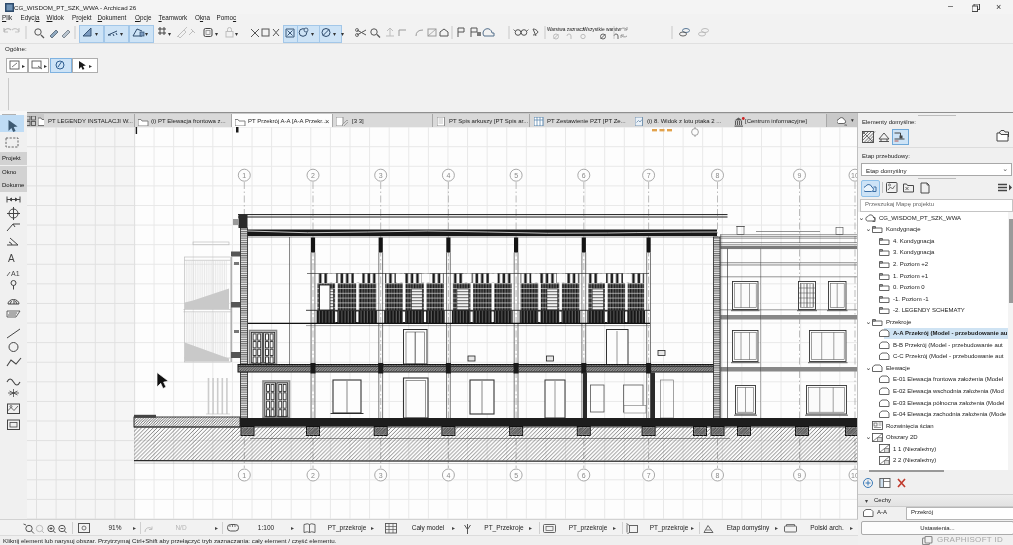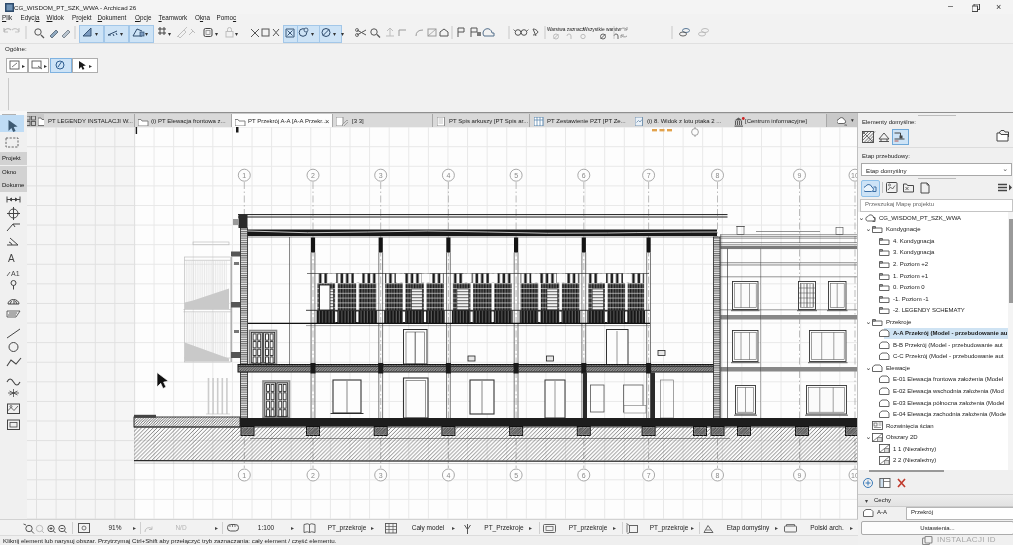--- a/index.html
+++ b/index.html
@@ -974,21 +974,21 @@
     </svg>
 <span class="abs" style="left:19px;top:395.5px;color:#1a1a1a">A-A</span>
 <div class="abs" style="left:48px;top:393.5px;width:106px;height:11px;background:#fff;border:1px solid #b5b5b5">
       <span class="abs" style="left:4px;top:1.5px;color:#1a1a1a">Przekrój</span>
     </div>
 <div class="abs" style="left:3px;top:407.5px;width:151px;height:12px;background:#fcfcfc;border:1px solid #ababab;border-radius:2px;text-align:center;line-height:12px;color:#1a1a1a">Ustawienia...</div>
 <svg class="abs" style="left:64px;top:422.5px" width="11" height="9">
       <rect x="0.5" y="2" width="7" height="6.5" rx="1" fill="none" stroke="#8a8a8a" stroke-width="1.1"></rect>
       <rect x="3" y="0.5" width="7" height="6.5" rx="1" fill="#f0f0f0" stroke="#8a8a8a" stroke-width="1.1"></rect>
     </svg>
-<span class="abs" style="left:79px;top:422px;font-size:8px;color:#a8a8a8;letter-spacing:0.3px">INSTALACJI ID</span>
+<span class="abs" style="left:79px;top:422px;font-size:8px;color:#a8a8a8;letter-spacing:0.3px">GRAPHISOFT ID</span>
 </div>
 
 <div id="statusbar">
 <svg class="abs" style="left:22px;top:2.5px" width="110" height="12">
 <g fill="none" stroke="#555" stroke-width="1">
 <circle cx="7" cy="5.5" r="3.2"></circle>
         <path d="M9.5 8 l2.5 2.5 M4 2 l-2.5 -1"></path>
 <circle cx="17.5" cy="5.5" r="3.2" stroke="#bbb"></circle>
         <path d="M20 8 l2 2" stroke="#bbb"></path>
 <circle cx="29" cy="5.5" r="3.2"></circle>

